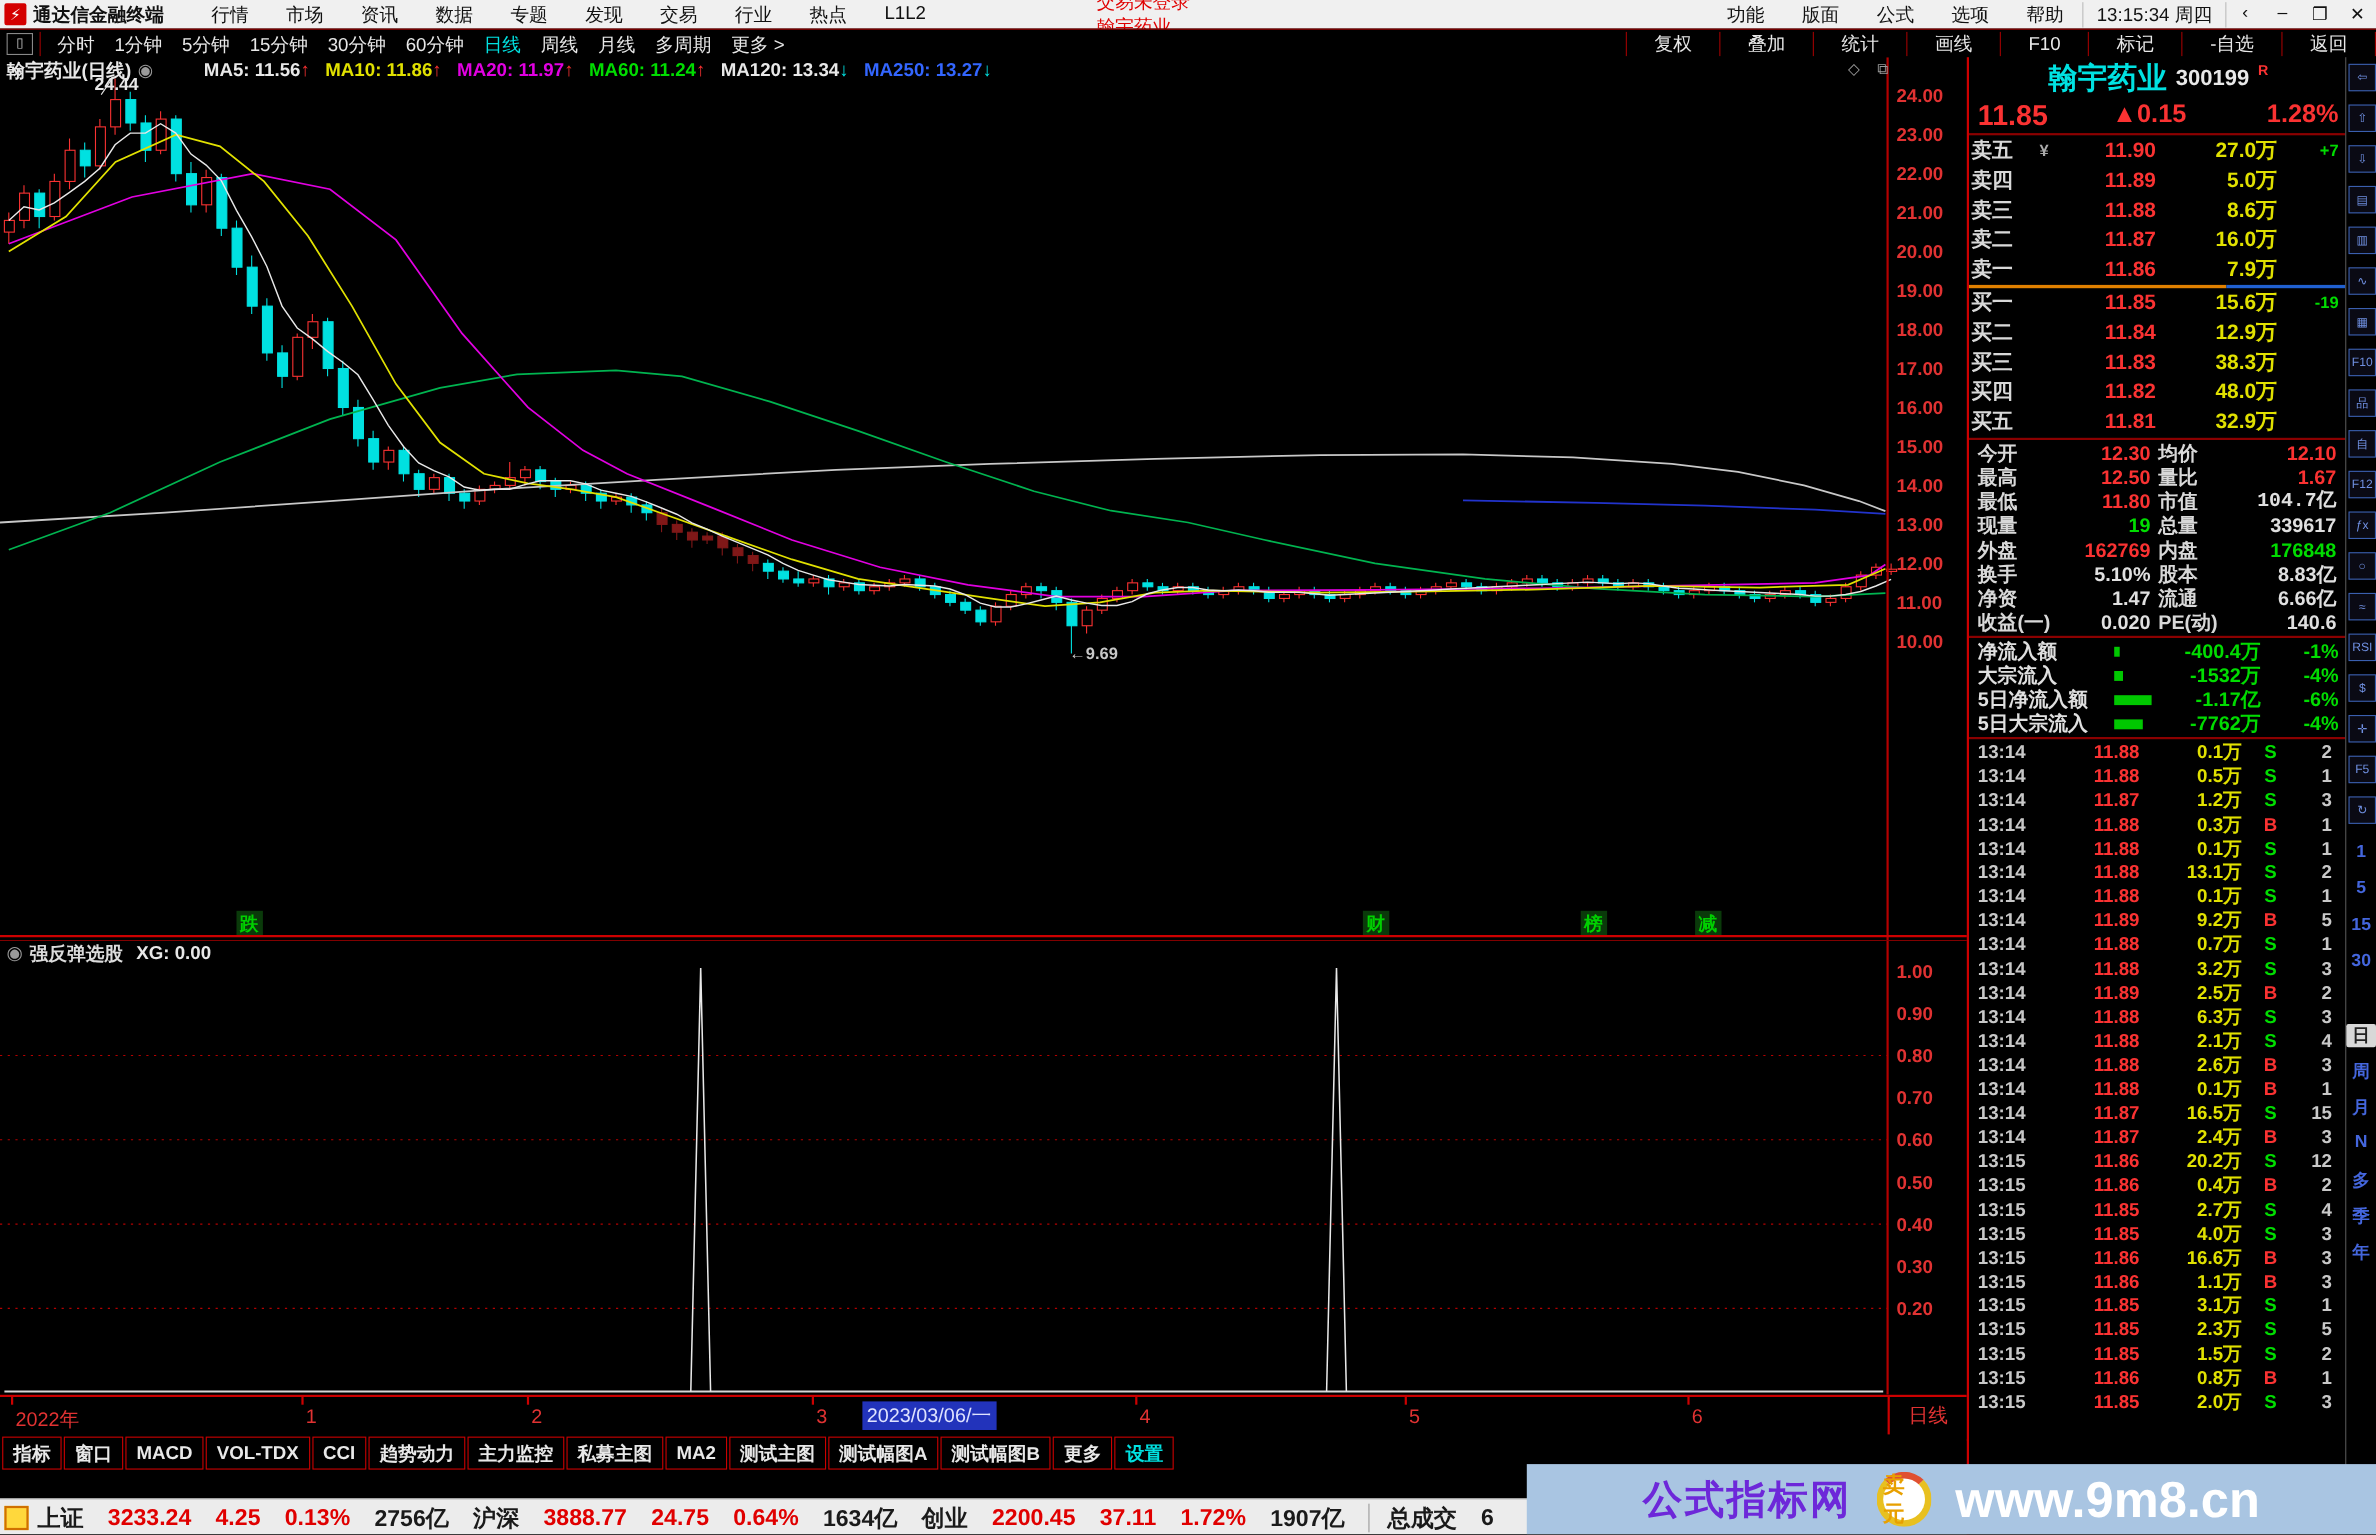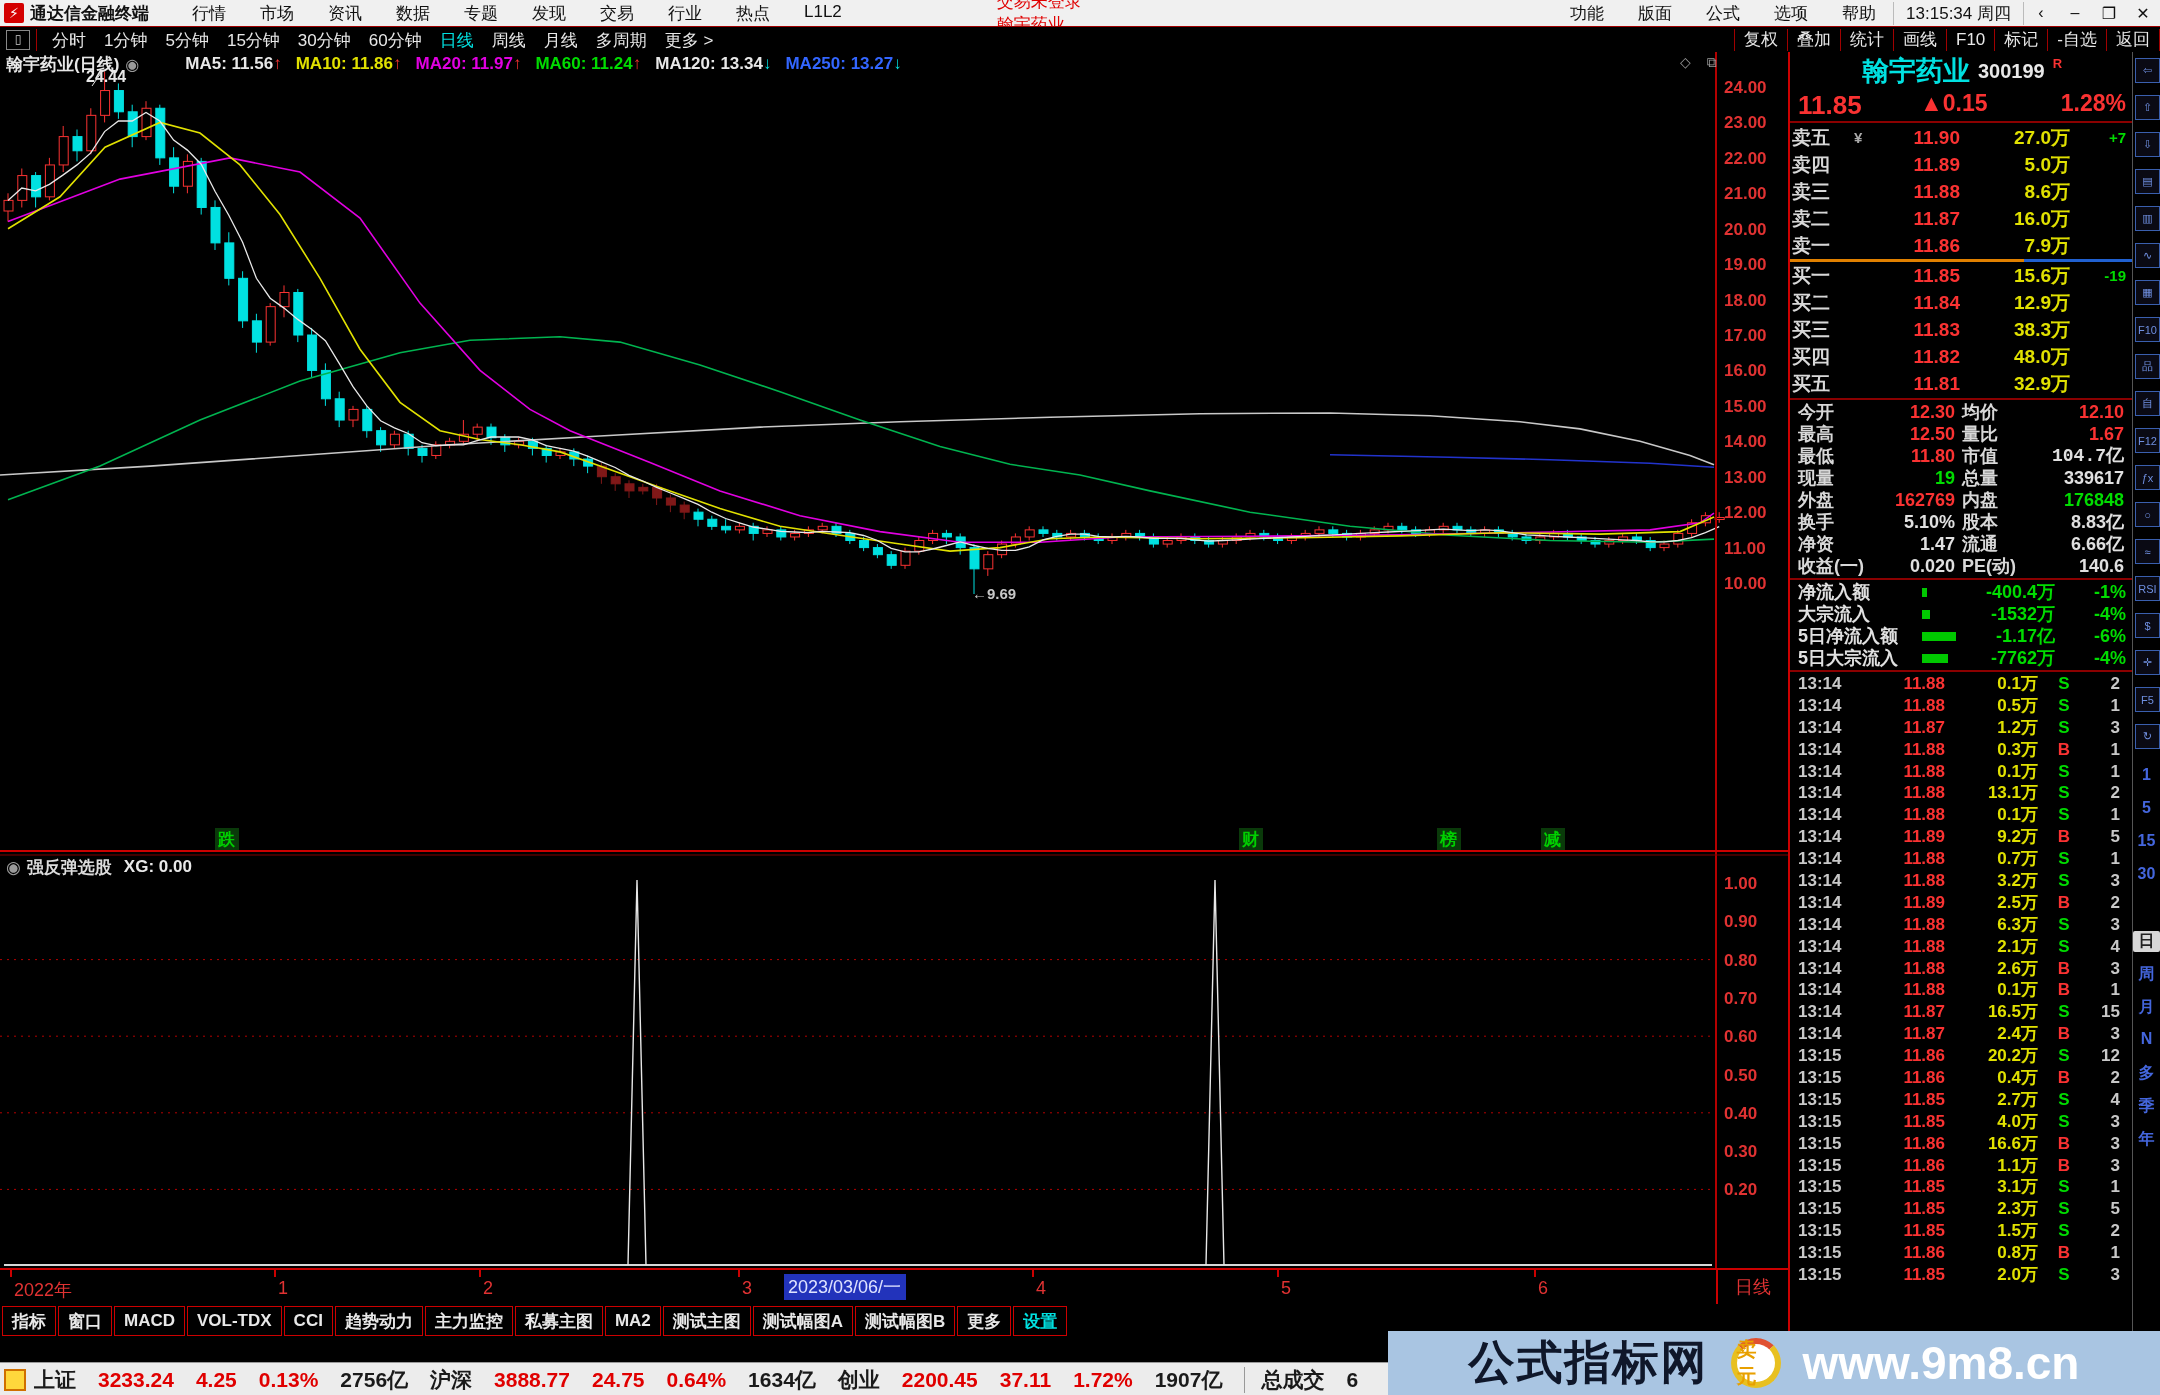--- a/index.html
+++ b/index.html
@@ -19,21 +19,21 @@
   .winbtn{width:34px;text-align:center;font-size:16px;}
   
   #toolbar{left:0;top:26px;width:2160px;height:26px;background:#000;display:flex;align-items:center;
            border-top:1px solid #a00000;border-bottom:1px solid #cc0000;font-size:17px;color:#e8e8e8;}
   #tb-icon{width:22px;height:18px;border:1px solid #888;color:#ccc;margin:0 6px;text-align:center;
            font-size:12px;line-height:17px;}
   #tb-sep{width:1px;height:22px;background:#a00000;margin-right:6px;}
   .tb-item{padding:0 9px;}
   .tb-item.active{color:#00e1e1;}
   #tb-space{flex:1;}
-  .tb-right-item{padding:0 9px;border-left:1px solid #a00000;height:22px;line-height:22px;}
+  .tb-right-item{padding:0 25px;border-left:1px solid #a00000;height:22px;line-height:22px;}
   .tb-right-item:last-child{border-right:1px solid #a00000;}
   
   #chart-wrap{left:0;top:52px;width:1790px;height:1216px;background:#000;}
   #chart-header{left:6px;top:53px;height:22px;display:flex;align-items:center;font-size:17px;
                 font-weight:bold;color:#e8e8e8;z-index:5;}
   #chart-header .circ{color:#9a9a9a;margin:0 6px;font-size:16px;}
   .ma-item{margin-right:14px;}
   .up-arrow{color:#fa3232;} .down-arrow{color:#00e1e1;}
   #chart-corner{left:1680px;top:54px;color:#9a9a9a;font-size:14px;z-index:5;letter-spacing:6px;}
   #ind-header{left:6px;top:857px;height:20px;display:flex;align-items:center;font-size:17px;
@@ -101,21 +101,21 @@
   
   #statusbar{left:0;top:1362px;width:2160px;height:33px;background:#ececec;display:flex;align-items:center;
              font-size:21px;font-weight:bold;z-index:5;border-top:1px solid #999;}
   #st-icon{width:18px;height:18px;background:#ffd83c;border:2px solid #d07000;margin:0 8px 0 4px;}
   .st-item{margin-right:22px;white-space:nowrap;}
   .st-k{color:#1a1a1a;} .st-r{color:#e00000;}
   .st-div{width:1px;height:26px;background:#999;margin-right:16px;}
   
   #watermark{right:0;bottom:0;width:772px;height:64px;background:#a9c5e2;display:flex;align-items:center;
              justify-content:center;gap:22px;z-index:9;}
-  #wm-site{color:#0f172a;font-size:46px;font-weight:bold;letter-spacing:2px;}
+  #wm-site{color:#6d28d9;font-size:36px;font-weight:bold;letter-spacing:2px;}
   #wm-logo{width:50px;height:50px;border-radius:50%;background:#fff;border-top:6px solid #e05030;
            border-bottom:6px solid #e8c020;border-left:6px solid #e8c020;border-right:6px solid #e8c020;
            box-sizing:border-box;display:flex;align-items:center;justify-content:center;
            color:#e8a000;font-size:20px;font-weight:bold;}
   #wm-url{color:#fff;font-size:46px;font-weight:bold;}
   svg text{font-family:"Liberation Sans","DejaVu Sans",sans-serif;}
 </style>
 </head>
 <body>
 

